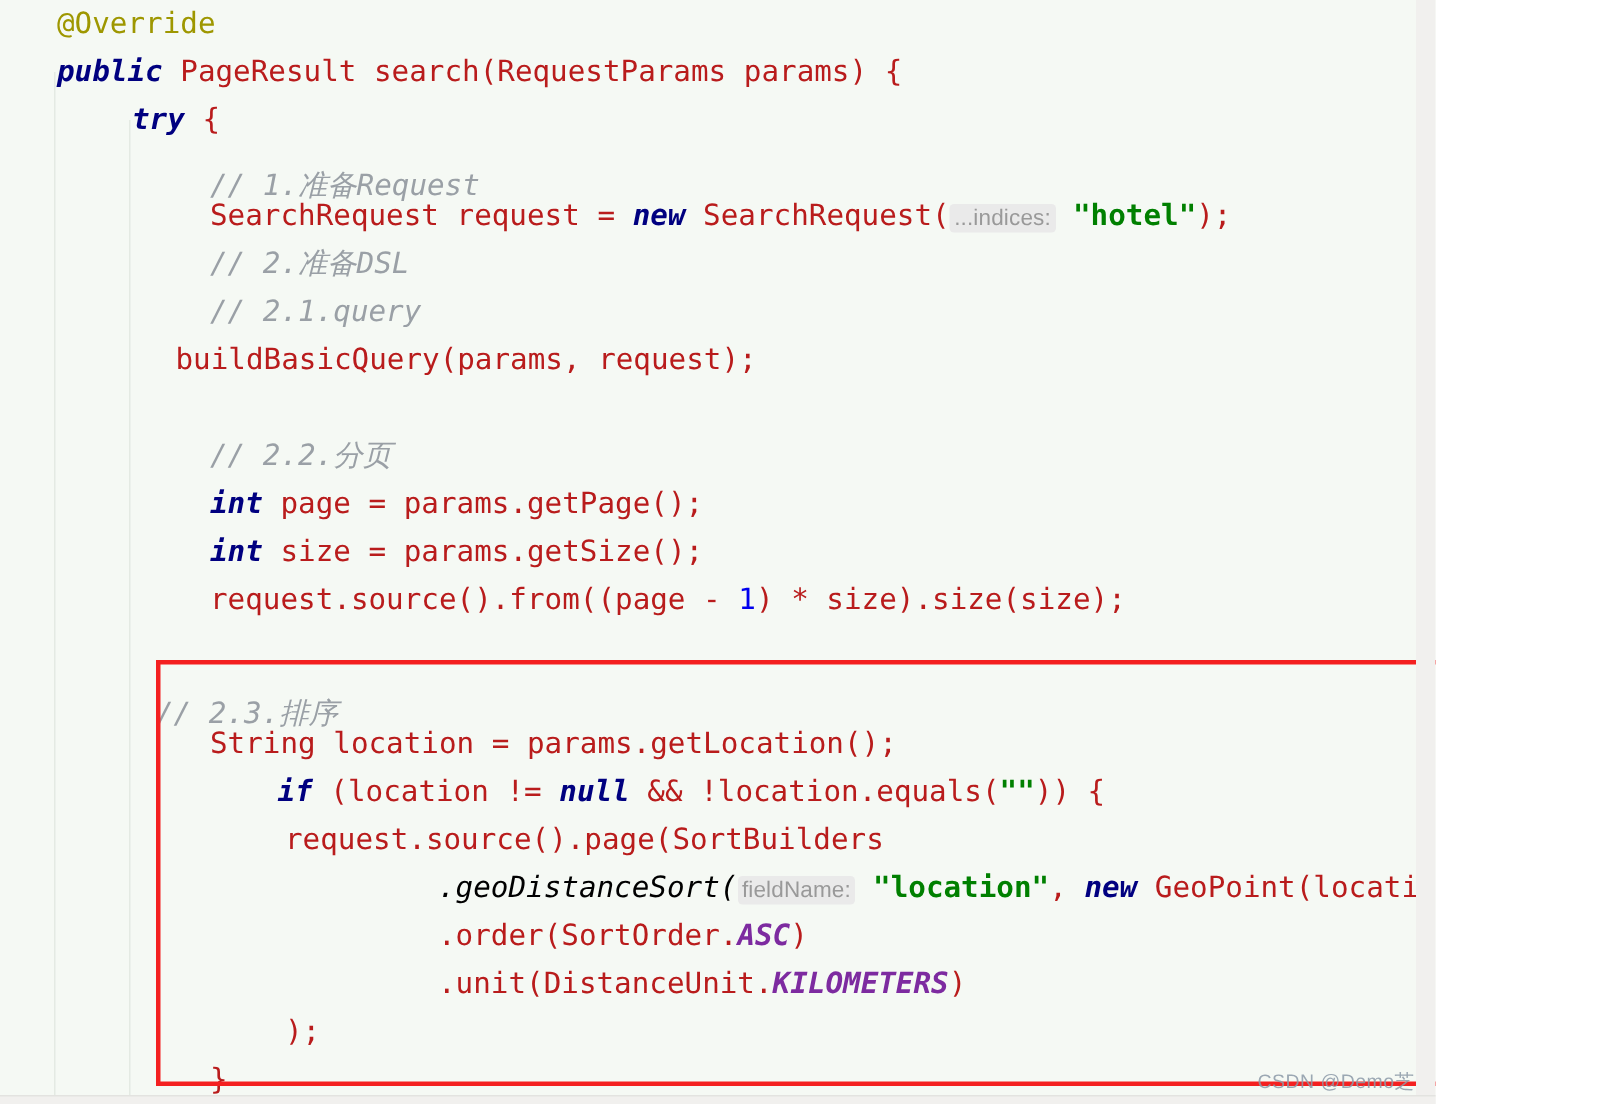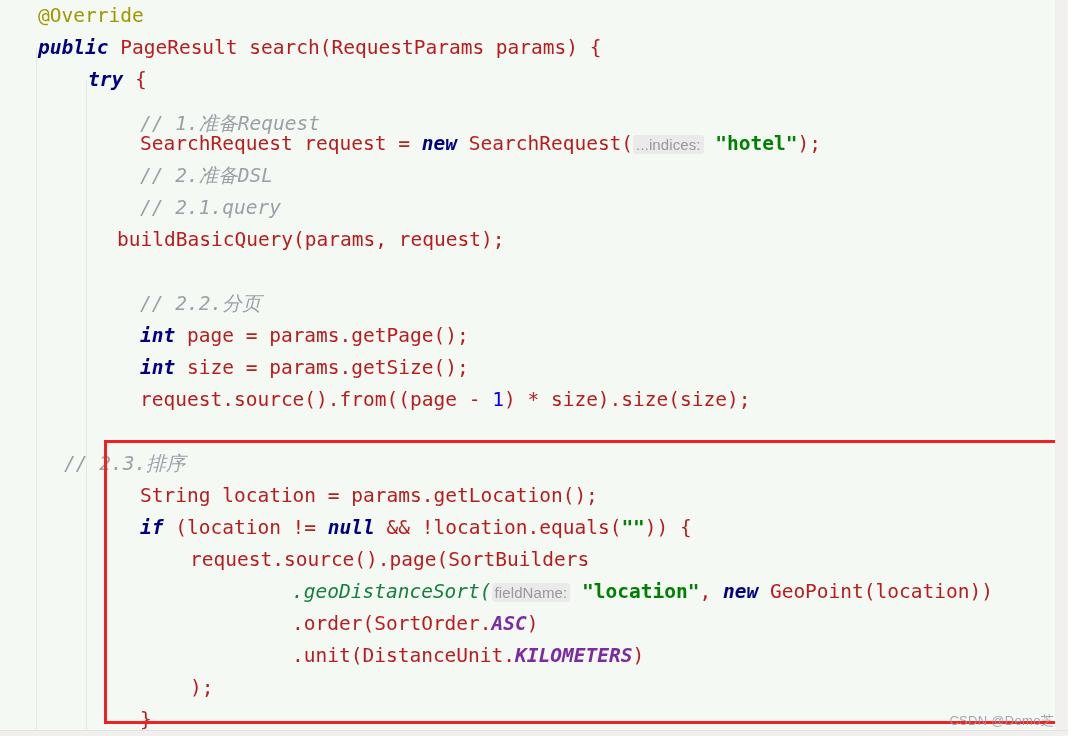--- a/index.html
+++ b/index.html
@@ -3,21 +3,21 @@
 <meta charset="utf-8">
 <title>Code Editor Screenshot</title>
 <style>
   html, body {
     margin: 0;
     padding: 0;
     background: #ffffff;
   }
   #root {
     position: relative;
-    width: 1068px;
+    width: 957px;
     height: 736px;
     overflow: hidden;
     background: #f4f8f3;
     font-family: "DejaVu Sans Mono", "Liberation Mono", monospace;
   }
 
   
   #right-strip {
     position: absolute;
     top: 0;
@@ -69,21 +69,21 @@
   }
   .code-line .seg { white-space: pre; }
 
   
   .kw        { color: #000080; font-weight: bold; font-style: italic; }
   .plain     { color: #b91c1c; }
   .str       { color: #008000; font-weight: bold; }
   .cmt       { color: #9aa0a6; font-style: italic; }
   .num       { color: #0000ee; }
   .static-f  { color: #7d2ba0; font-weight: bold; font-style: italic; text-align: center; }
-  .static-m  { color: #15803d; font-style: italic; }
+  .static-m  { color: #000000; font-style: italic; }
   .anno      { color: #9e9700; }
 
   
   .hint {
     background: #eaeaea;
     color: #999999;
     font-family: "Liberation Sans", sans-serif;
     font-size: 15px;
     font-style: normal;
     font-weight: normal;
@@ -151,23 +151,23 @@
         <div class="code-line" style="top: 128px; padding-left: 140px;"><span class="seg plain">SearchRequest request = </span><span class="seg kw">new</span><span class="seg plain"> SearchRequest(</span><span class="seg hint">...indices:</span><span class="seg str"> "hotel"</span><span class="seg plain">);</span></div>
         <div class="code-line" style="top: 160px; padding-left: 140px;"><span class="seg cmt">// 2.准备DSL</span></div>
         <div class="code-line" style="top: 192px; padding-left: 140px;"><span class="seg cmt">// 2.1.query</span></div>
         <div class="code-line" style="top: 224px; padding-left: 117px;"><span class="seg plain">buildBasicQuery(params, request);</span></div>
         <div class="code-line" style="top: 256px; padding-left: 140px;">&nbsp;</div>
         <div class="code-line" style="top: 288px; padding-left: 140px;"><span class="seg cmt">// 2.2.分页</span></div>
         <div class="code-line" style="top: 320px; padding-left: 140px;"><span class="seg kw">int</span><span class="seg plain"> page = params.getPage();</span></div>
         <div class="code-line" style="top: 352px; padding-left: 140px;"><span class="seg kw">int</span><span class="seg plain"> size = params.getSize();</span></div>
         <div class="code-line" style="top: 384px; padding-left: 140px;"><span class="seg plain">request.source().from((page - </span><span class="seg num">1</span><span class="seg plain">) * size).size(size);</span></div>
         <div class="code-line" style="top: 416px; padding-left: 140px;">&nbsp;</div>
-        <div class="code-line" style="top: 448px; padding-left: 64px;"><span class="seg cmt">// 2.3.排序</span></div>
+        <div class="code-line" style="top: 460px; padding-left: 104px;"><span class="seg cmt">// 2.3.排序</span></div>
         <div class="code-line" style="top: 480px; padding-left: 140px;"><span class="seg plain">String location = params.getLocation();</span></div>
-        <div class="code-line" style="top: 512px; padding-left: 140px;"><span class="seg kw">if</span><span class="seg plain"> (location != </span><span class="seg kw">null</span><span class="seg plain"> &amp;&amp; !location.equals(</span><span class="seg str">""</span><span class="seg plain">)) {</span></div>
+        <div class="code-line" style="top: 512px; padding-left: 140px; margin-left: 45px;"><span class="seg kw">if</span><span class="seg plain"> (location != </span><span class="seg kw">null</span><span class="seg plain"> &amp;&amp; !location.equals(</span><span class="seg str">""</span><span class="seg plain">)) {</span></div>
         <div class="code-line" style="top: 544px; padding-left: 190px;"><span class="seg plain">request.source().page(SortBuilders</span></div>
         <div class="code-line" style="top: 576px; padding-left: 292px;"><span class="seg static-m">.geoDistanceSort(</span><span class="seg hint">fieldName:</span><span class="seg str"> "location"</span><span class="seg plain">, </span><span class="seg kw">new</span><span class="seg plain"> GeoPoint(location))</span></div>
         <div class="code-line" style="top: 608px; padding-left: 292px;"><span class="seg plain">.order(SortOrder.</span><span class="seg static-f">ASC</span><span class="seg plain">)</span></div>
         <div class="code-line" style="top: 640px; padding-left: 292px;"><span class="seg plain">.unit(DistanceUnit.</span><span class="seg static-f">KILOMETERS</span><span class="seg plain">)</span></div>
         <div class="code-line" style="top: 672px; padding-left: 190px;"><span class="seg plain">);</span></div>
         <div class="code-line" style="top: 704px; padding-left: 140px;"><span class="seg plain">}</span></div>
       </div>
     <div id="clipped-next-line" style="padding-left: 140px;">// 3.发送请求</div>
   </div>
 

